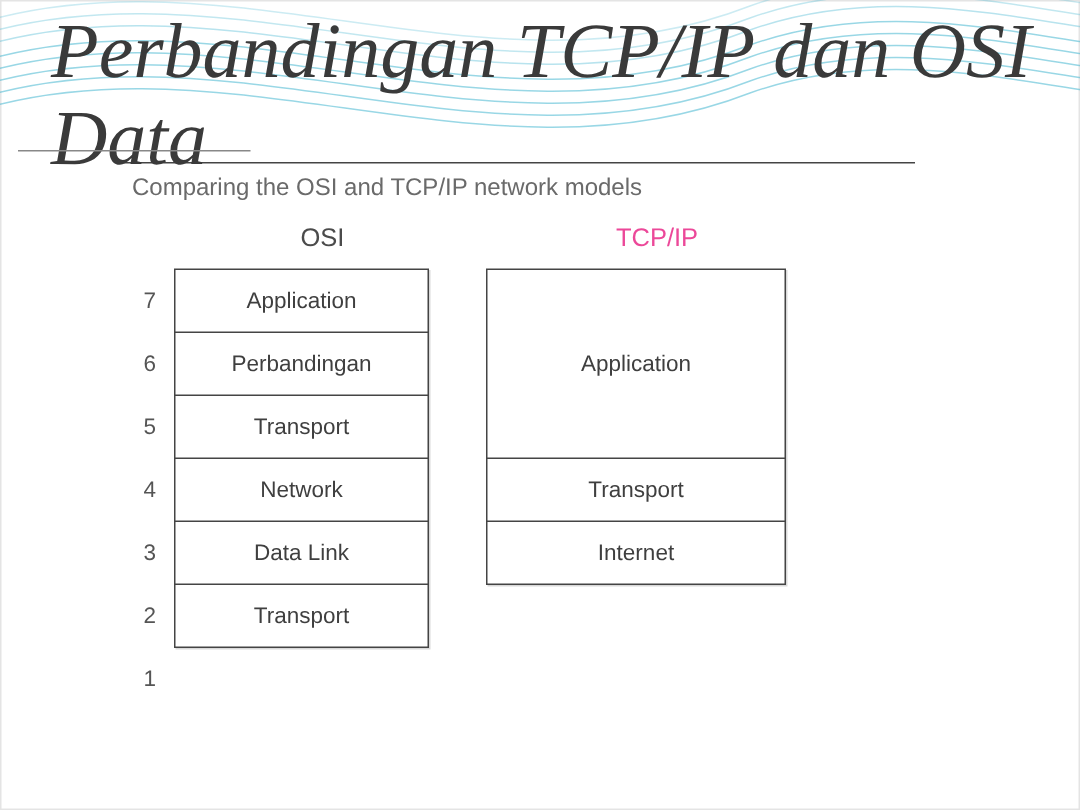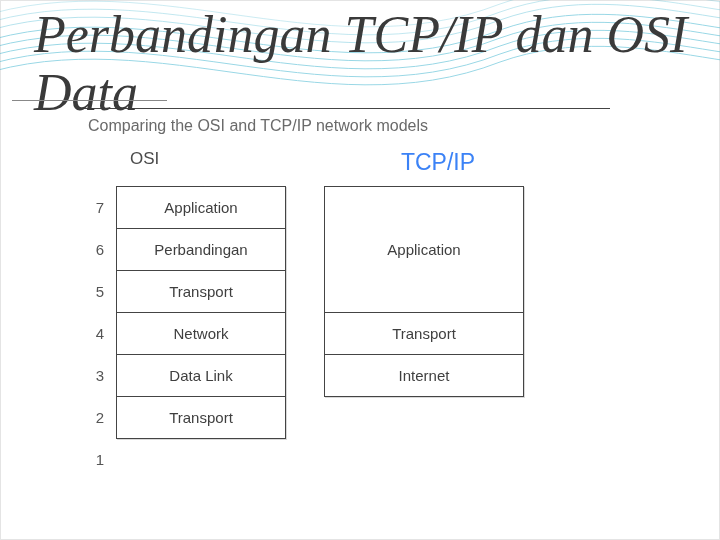--- a/index.html
+++ b/index.html
@@ -52,23 +52,23 @@
   .subtitle {
     color: #6a6a6a;
     font-size: 16px;
     margin: 4px 0 14px 18px;
   }
   .col-headers {
     display: flex;
     margin-bottom: 10px;
   }
   .col-headers .spacer { width: 60px; }
-  .col-headers .h1 { width: 170px; text-align: left; color: #4b4b4b; font-size: 17px; }
+  .col-headers .h1 { width: 170px; text-align: center; color: #4b4b4b; font-size: 17px; }
   .col-headers .gap { width: 38px; }
-  .col-headers .h2 { width: 200px; text-align: center; color: #3b82f6; font-size: 23px; }
+  .col-headers .h2 { width: 200px; text-align: center; color: #ec4899; font-size: 17px; }
 
   .stacks {
     display: flex;
     align-items: flex-start;
   }
   .nums {
     width: 46px;
     display: flex;
     flex-direction: column;
     padding-top: 0;

